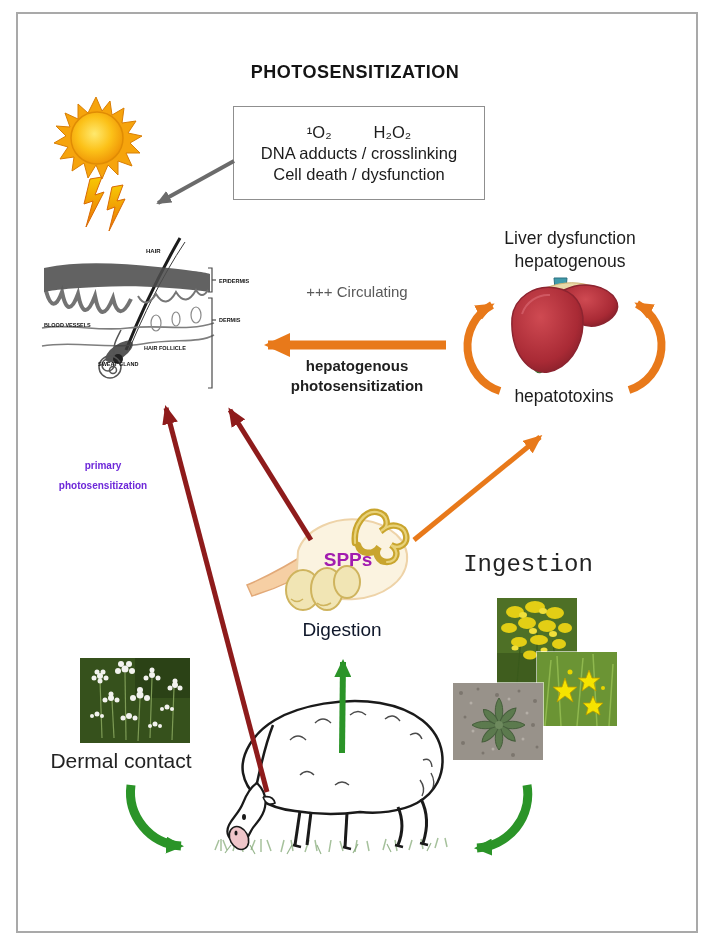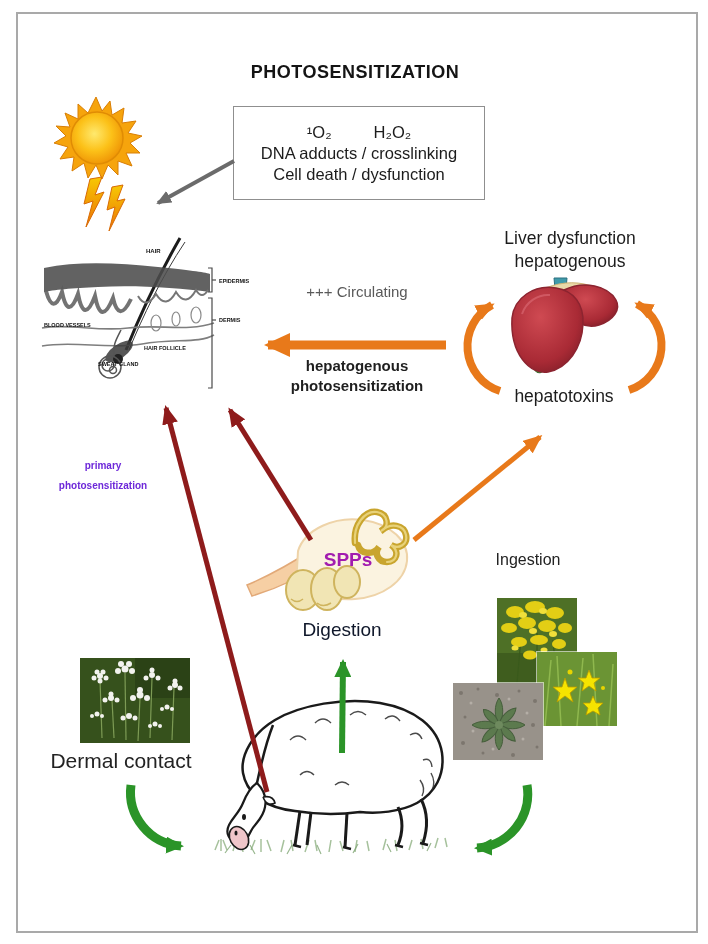--- a/index.html
+++ b/index.html
@@ -12,21 +12,21 @@
   #ros-box{left:233px;top:106px;width:250px;height:92px;border:1.5px solid #8f8f8f;background:#fff;
            display:flex;flex-direction:column;justify-content:center;gap:2px;font-size:16.5px;color:#1c1c1c;}
   #ros-line1{display:flex;justify-content:center;gap:42px;}
   .liver-title{left:470px;width:200px;font-size:17.5px;color:#1c1c1c;}
   #hepatotoxins{left:484px;top:386px;width:160px;font-size:17.5px;color:#1c1c1c;}
   #circulating{left:257px;top:281px;width:200px;font-size:15px;color:#595959;line-height:21px;}
   #hepatogenous{left:247px;top:356px;width:220px;font-size:15px;font-weight:bold;color:#1f1f1f;line-height:20px;}
   #primary{left:23px;top:456px;width:160px;font-size:10px;font-weight:bold;color:#6d28d9;line-height:20px;}
   #spps{left:313px;top:549px;width:70px;font-size:19px;font-weight:bold;color:#a21caf;z-index:7;}
   #digestion{left:282px;top:619px;width:120px;font-size:19px;color:#0f172a;}
-  #ingestion{left:448px;top:551px;width:160px;font-size:16px;color:#232323;}
+  #ingestion{left:448px;top:551px;width:160px;font-size:24px;color:#232323;font-family:Liberation Mono, monospace;}
   #dermal{left:31px;top:749px;width:180px;font-size:21px;color:#232323;}
   svg{display:block;overflow:visible;}
   .photo{box-shadow:0 0 0 1px rgba(255,255,255,.6);}
 </style>
 </head>
 <body>
 
 <div id="canvas">
 
   <div id="frame" class="abs"></div>

